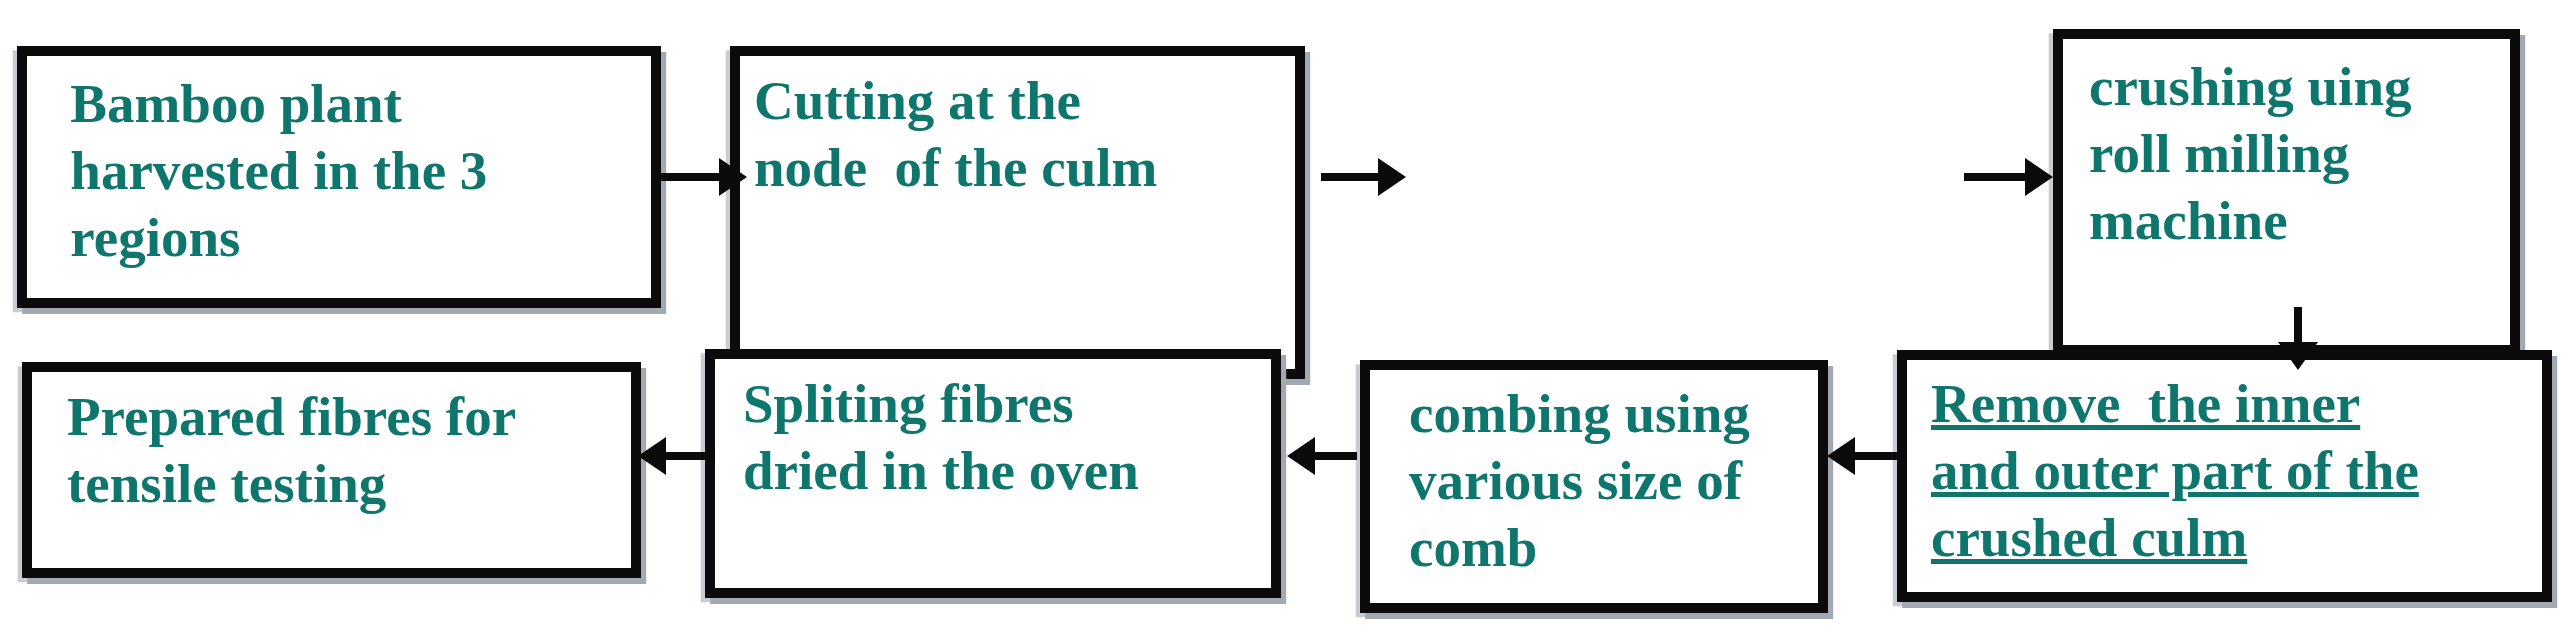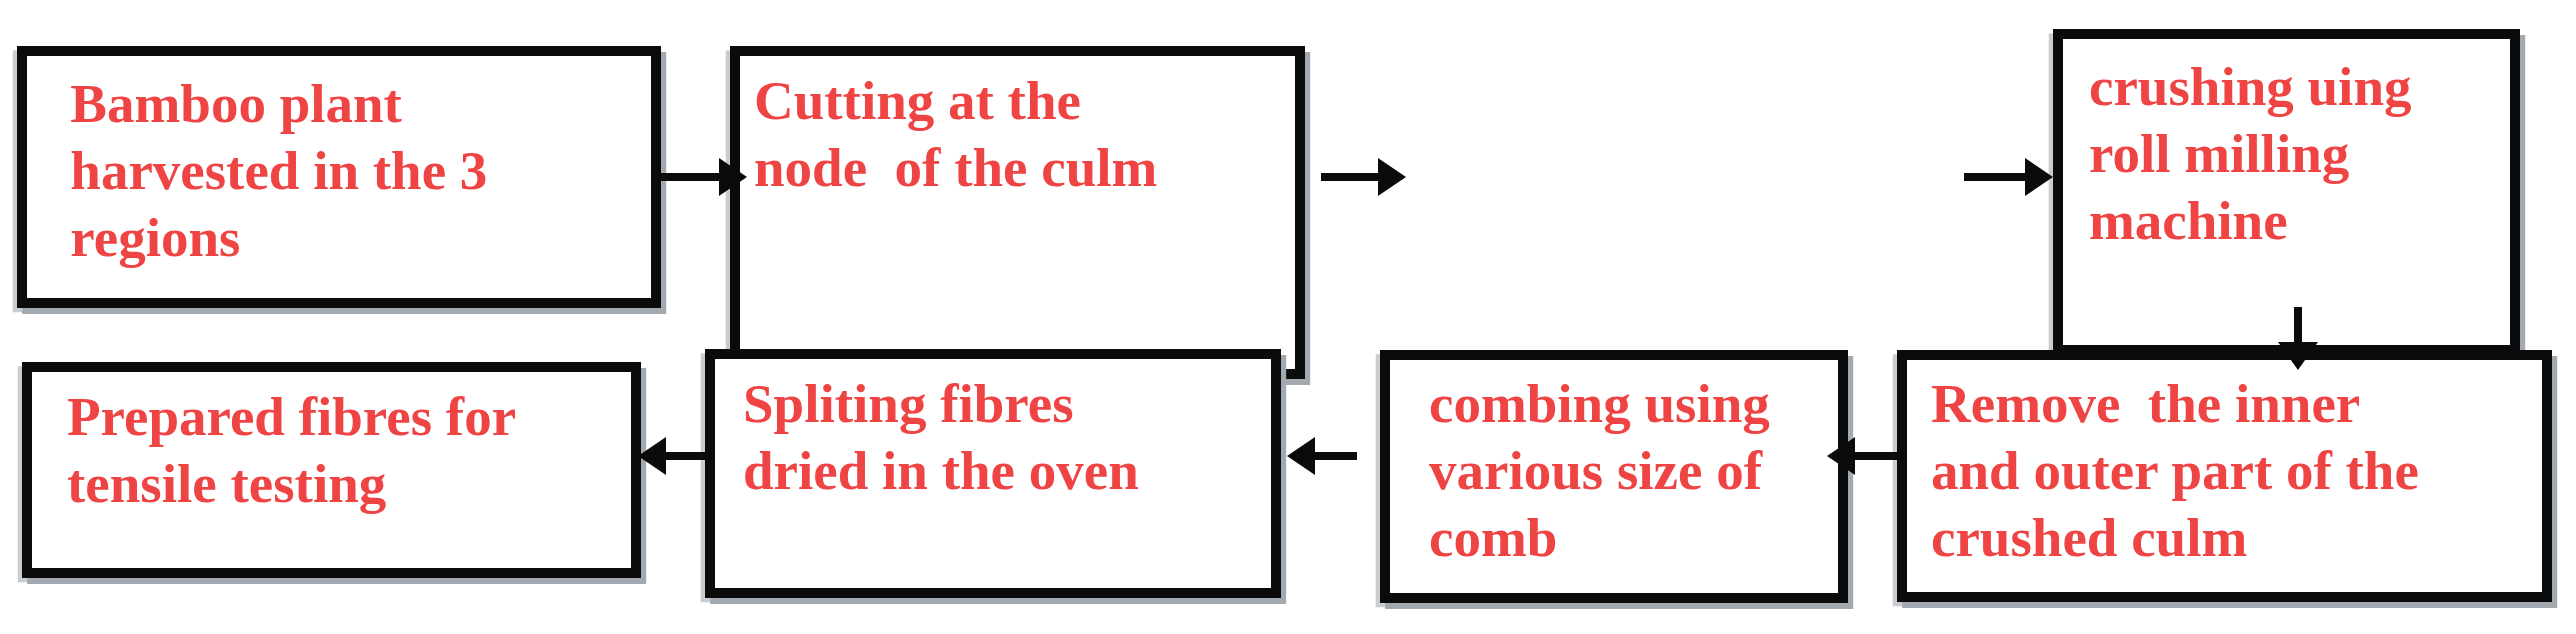--- a/index.html
+++ b/index.html
@@ -9,35 +9,35 @@
     background:#ffffff;
     overflow:hidden;
     font-family:"Liberation Serif", serif;
   }
   .node{
     position:absolute;
     box-sizing:border-box;
     background:#ffffff;
     border:10.4px solid #0b0b0b;
     box-shadow:5.2px 6px 0 #a2a9b0, -4.3px 4.3px 0 #c9cdd1;
-    color:#ef4444;
+    color:#0f766e;
     font-weight:bold;
     font-size:55px;
     line-height:1.22;
   }
   .node-label{white-space:pre-wrap;}
 
   
   .n1{left:17.3px;  top:46px;  width:644px; height:262px; padding:14px 15.6px 0 43px;}
   .n2{left:730px; top:46px;  width:575px; height:333px; padding:11.2px 10.4px 0 14px;}
   .n3{left:1405px;top:47px;  width:560px; height:261px; padding:12px 10.4px 0 21px;}
   .n4{left:2053px;top:29px;  width:467px; height:326px; padding:14px 10.4px 0 26px;}
   
-  .n5{left:1897px;top:350px; width:655px; height:252px; padding:9.5px 10.4px 0 24px;}
-  .n6{left:1360px;top:350px; width:468px; height:253px; padding:9.5px 10.4px 0 39px;margin-left:20px;}
+  .n5{left:1897px;top:350px; width:655px; height:252px; padding:9.5px 10.4px 0 24px;text-decoration:underline;}
+  .n6{left:1360px;top:360px; width:468px; height:253px; padding:9.5px 10.4px 0 39px;}
   .n7{left:705px; top:349px; width:576px; height:249px; padding:11.2px 10.4px 0 28px;}
   .n8{left:22px;  top:362px; width:619px; height:216px; padding:11.2px 10.4px 0 35px;}
 
   .arrow{position:absolute;display:flex;align-items:center;}
   .shaft{flex:1;height:7.8px;background:#0b0b0b;}
   .head-r{width:0;height:0;border-top:19px solid transparent;border-bottom:19px solid transparent;border-left:28.5px solid #0b0b0b;}
   .head-l{width:0;height:0;border-top:19px solid transparent;border-bottom:19px solid transparent;border-right:28.5px solid #0b0b0b;}
   .row1{top:158px;height:38px;}
   .row2{top:437px;height:38px;}
   .a1{left:660px; width:87px;}

